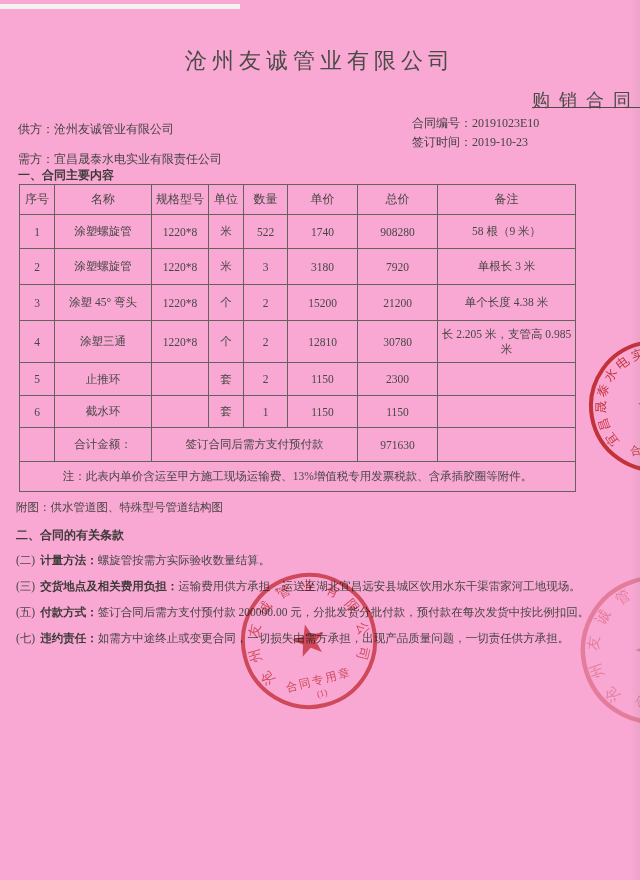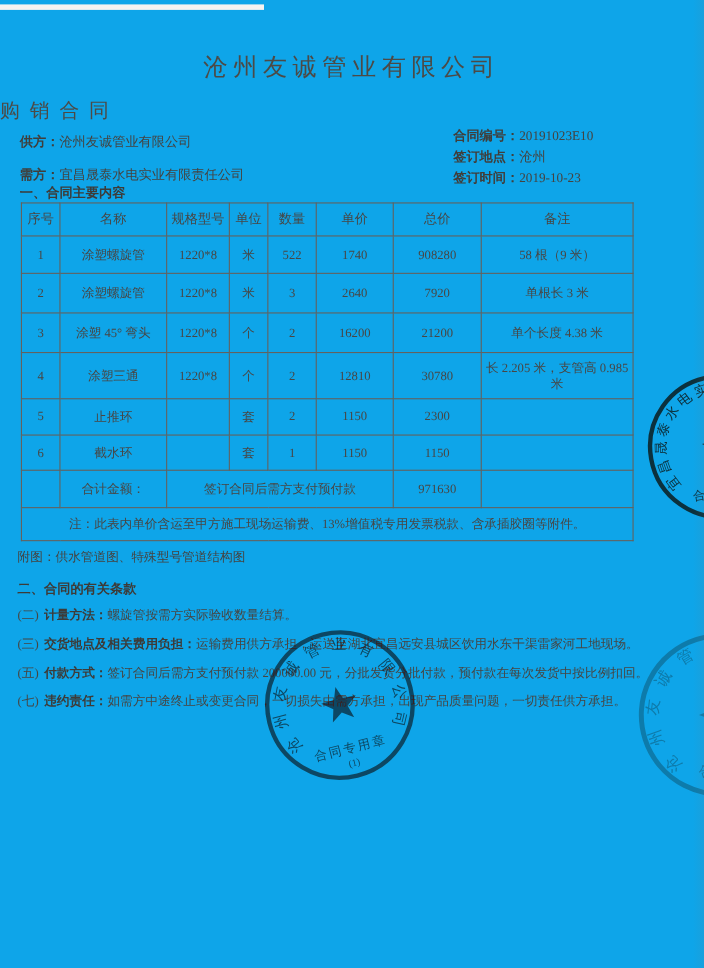--- a/index.html
+++ b/index.html
@@ -1,35 +1,35 @@
 <!DOCTYPE html>
 <html><head>
 <meta charset="utf-8">
 <style>
   html,body{margin:0;padding:0;background:#ffffff;}
   .page{
     position:relative;width:640px;height:880px;overflow:hidden;
-    background:#0ea5e9;color:#454340;
+    background:#f9a8d4;color:#454340;
     font-family:"Liberation Serif","DejaVu Serif",serif;
   }
   .page::after{ 
     content:"";position:absolute;top:0;right:0;width:10px;height:100%;
     background:linear-gradient(to left,rgba(120,118,112,0.10),rgba(120,118,112,0));
     pointer-events:none;
   }
   .scan-strip{position:absolute;top:4px;left:0;width:240px;height:5px;background:#f4f3f1;}
   .company-title{position:absolute;top:46px;left:0;right:0;text-align:center;
     font-size:22px;letter-spacing:5px;color:#4c4a46;}
-  .doc-title{position:absolute;top:88px;left:0;right:0;text-align:left;
-    font-size:18px;letter-spacing:9px;color:#4c4a46;}
+  .doc-title{position:absolute;top:88px;left:0;right:0;text-align:right;
+    font-size:18px;letter-spacing:9px;color:#4c4a46;text-decoration:underline;}
   .hdr-line{position:absolute;font-size:12px;white-space:nowrap;}
   .hdr-supplier{top:121px;left:18px;}
   .hdr-buyer{top:151px;left:18px;}
   .hdr-right{position:absolute;top:114px;left:412px;font-size:12px;line-height:19px;}
-  .lbl{font-weight:bold;color:#403e3b;}
+  .lbl{font-weight:normal;color:#403e3b;}
   .sec1-title{position:absolute;top:167px;left:18px;font-size:12px;font-weight:bold;color:#3d3b38;}
   table.items{position:absolute;top:184px;left:19px;width:556px;border-collapse:collapse;
     table-layout:fixed;font-size:11.5px;color:#484644;}
   table.items th,table.items td{border:1px solid #63625f;text-align:center;
     vertical-align:middle;padding:1px 3px;font-weight:normal;overflow:hidden;}
   table.items th{font-size:12px;font-family:Liberation Mono, monospace;}
   tr.h-hdr{height:30px;} tr.h-r1{height:34px;} tr.h-r2{height:36px;} tr.h-r3{height:36px;}
   tr.h-r4{height:42px;} tr.h-r5{height:33px;} tr.h-r6{height:32px;}
   tr.h-total{height:34px;} tr.h-note{height:30px;}
   td.note-cell{text-align:left;padding-left:5px;font-size:11.5px;}
@@ -52,21 +52,20 @@
   <div class="scan-strip"></div>
 
   <div class="company-title">沧州友诚管业有限公司</div>
   <div class="doc-title">购销合同</div>
 
   <div class="hdr-line hdr-supplier"><span class="lbl">供方：</span><span>沧州友诚管业有限公司</span></div>
   <div class="hdr-line hdr-buyer"><span class="lbl">需方：</span><span>宜昌晟泰水电实业有限责任公司</span></div>
 
   <div class="hdr-right">
     <div><span class="lbl">合同编号：</span><span>20191023E10</span></div>
-    <div><span class="lbl">签订地点：</span><span>沧州</span></div>
     <div><span class="lbl">签订时间：</span><span>2019-10-23</span></div>
   </div>
 
   <div class="sec1-title">一、合同主要内容</div>
 
   <table class="items">
     <colgroup>
       <col style="width:35px">
         <col style="width:97px">
         <col style="width:57px">
@@ -98,31 +97,31 @@
         <td>1740</td>
         <td>908280</td>
         <td>58 根（9 米）</td>
       </tr>
       <tr class="h-r2">
         <td>2</td>
         <td>涂塑螺旋管</td>
         <td>1220*8</td>
         <td>米</td>
         <td>3</td>
-        <td>2640</td>
+        <td>3180</td>
         <td>7920</td>
         <td>单根长 3 米</td>
       </tr>
       <tr class="h-r3">
         <td>3</td>
         <td>涂塑 45° 弯头</td>
         <td>1220*8</td>
         <td>个</td>
         <td>2</td>
-        <td>16200</td>
+        <td>15200</td>
         <td>21200</td>
         <td>单个长度 4.38 米</td>
       </tr>
       <tr class="h-r4">
         <td>4</td>
         <td>涂塑三通</td>
         <td>1220*8</td>
         <td>个</td>
         <td>2</td>
         <td>12810</td>

